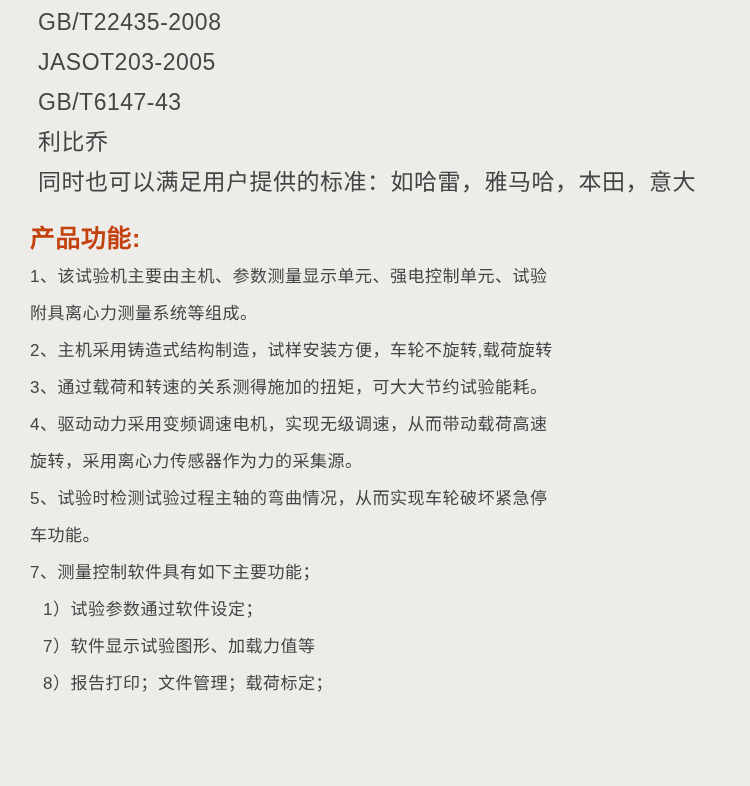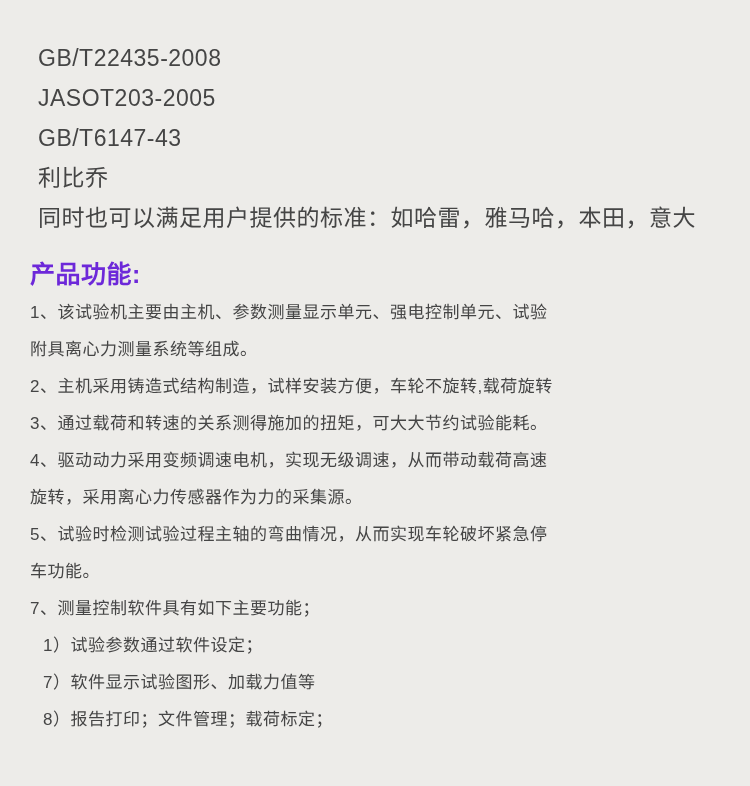--- a/index.html
+++ b/index.html
@@ -17,36 +17,35 @@
   }
   .page {
     width: 750px;
     height: 786px;
     box-sizing: border-box;
     background: #edece9;
   }
   
   .std-block {
     padding: 2px 30px 0 38px;
-    margin-top: 36px;
   }
   .std-block .line {
     font-size: 23px;
     line-height: 40px;
     white-space: nowrap;
     letter-spacing: 0.5px;
   }
   
   .heading {
     margin: 16px 0 0 0;
     padding: 0 30px 0 30px;
     font-size: 25px;
     font-weight: bold;
     line-height: 40px;
-    color: #6d28d9;
+    color: #c2410c;
     letter-spacing: 0.5px;
   }
   
   .features {
     padding: 0 28px 0 30px;
   }
   .features .line {
     font-size: 17px;
     line-height: 37px;
     white-space: nowrap;

